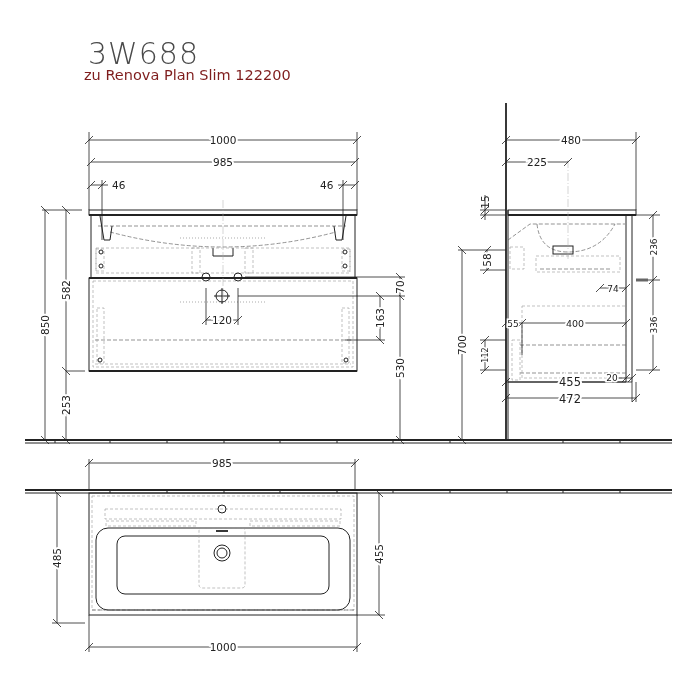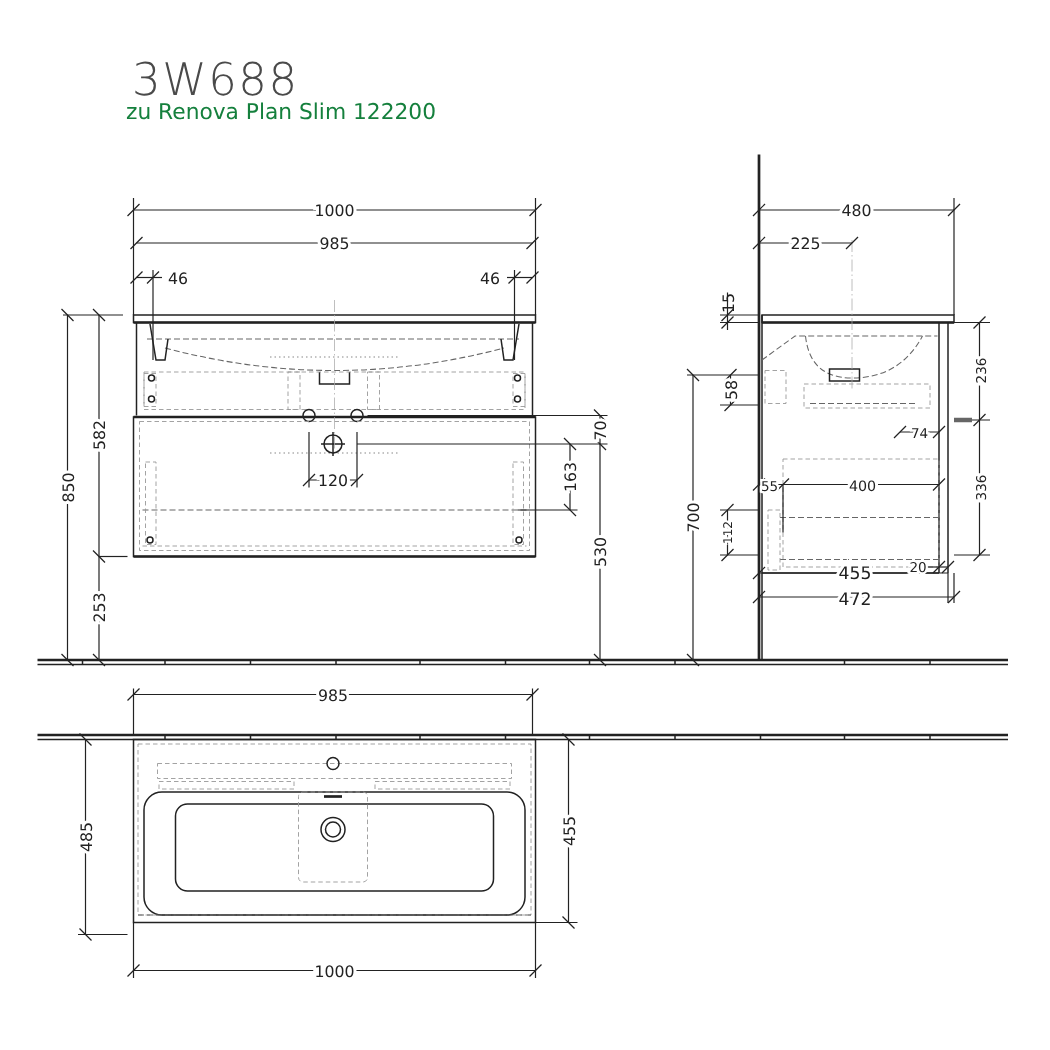--- a/index.html
+++ b/index.html
@@ -1,18 +1,18 @@
 <!DOCTYPE html>
 <html><head>
 <meta charset="utf-8">
 <style>
   html,body{margin:0;padding:0;background:#ffffff;}
   body{width:700px;height:700px;position:relative;overflow:hidden;font-family:"DejaVu Sans",sans-serif;}
   .title{position:absolute;left:88px;top:36px;font-size:30px;color:#4a4a4a;font-weight:300;letter-spacing:1px;font-family:"DejaVu Sans",sans-serif;}
-  .subtitle{position:absolute;left:84px;top:67px;font-size:14.5px;color:#15803d;font-family:"DejaVu Sans",sans-serif;}
+  .subtitle{position:absolute;left:84px;top:67px;font-size:14.5px;color:#7f1d1d;font-family:"DejaVu Sans",sans-serif;}
   svg{position:absolute;left:0;top:0;}
   svg text{font-family:"DejaVu Sans",sans-serif;font-size:10.5px;fill:#222;}
   .ln{stroke:#222;stroke-width:1;fill:none;}
   .th{stroke:#222;stroke-width:1.8;fill:none;}
   .dim{stroke:#222;stroke-width:0.8;fill:none;}
   .ds{stroke:#666;stroke-width:0.7;fill:none;stroke-dasharray:4 2;}
   .hd{stroke:#999;stroke-width:0.6;fill:none;stroke-dasharray:3 2;}
   .dot{stroke:#888;stroke-width:0.7;fill:none;stroke-dasharray:1 2;}
   .cl{stroke:#aaa;stroke-width:0.5;fill:none;stroke-dasharray:8 2 1 2;}
 </style>

